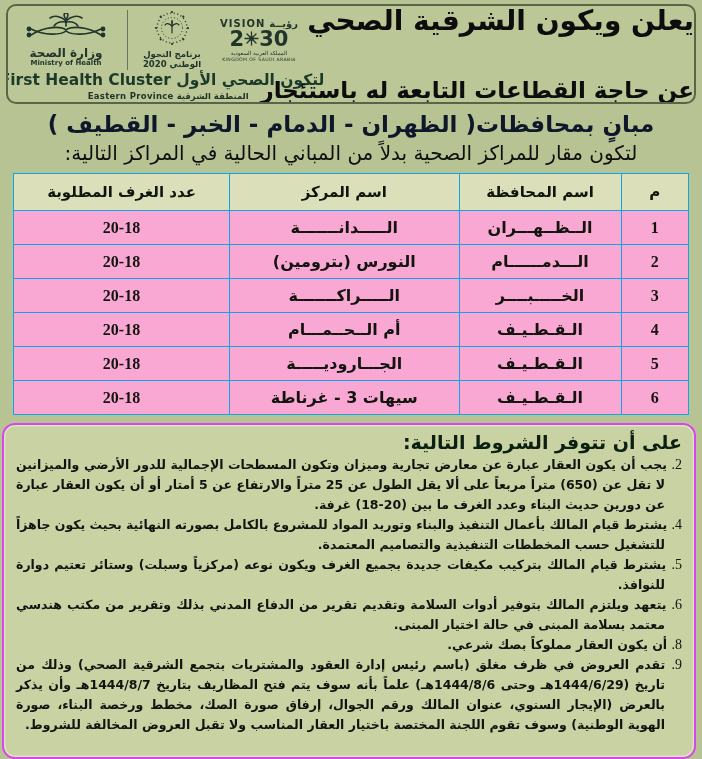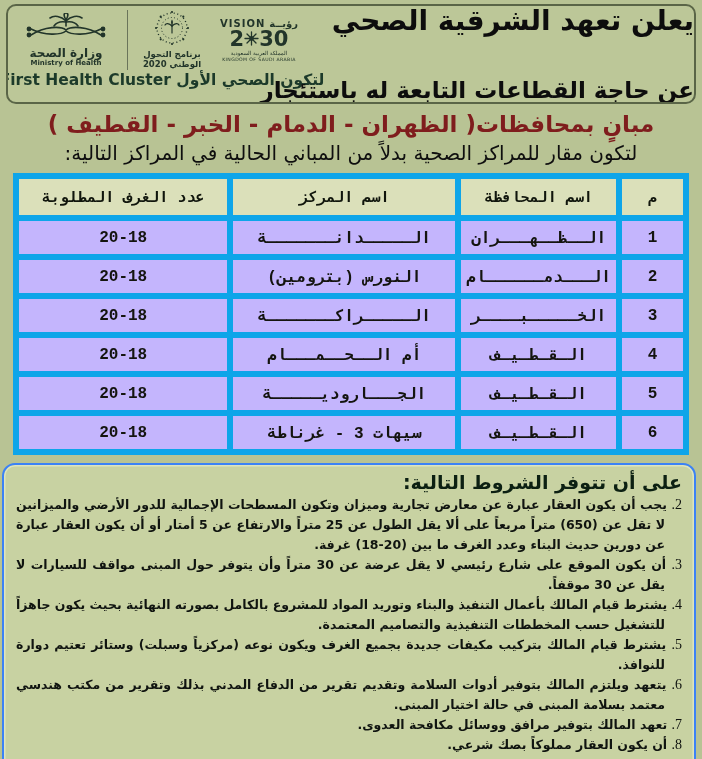--- a/index.html
+++ b/index.html
@@ -67,55 +67,54 @@
     direction:rtl;
     display:flex;flex-direction:column;justify-content:center;
     text-align:right;
     padding-left:4px;box-sizing:border-box;
     gap:7px;
   }
   .title-l1{font-size:28px;font-weight:bold;color:#0d0d0d;line-height:1.05;white-space:nowrap;}
   .title-l2{font-size:23px;font-weight:bold;color:#0d0d0d;line-height:1.05;white-space:nowrap;margin-top:36px;}
   
   .subtitle{ text-align:center; margin-top:5px;}
-  .sub1{font-size:23px;font-weight:bold;color:#7f1d1d;line-height:1.35;}
+  .sub1{font-size:23px;font-weight:bold;color:#0f172a;line-height:1.35;}
   .sub2{font-size:20px;font-weight:normal;color:#0f0f0f;line-height:1.35;}
   
   table.centers{
     width:676px;
     margin:6px auto 8px auto;
     border-collapse:collapse;
     background:#f3f3e9;
   }
   table.centers th, table.centers td{
-    border:6px solid #0ea5e9;
+    border:1px solid #0ea5e9;
     text-align:center;
     vertical-align:middle;
-    font-family:Liberation Mono, monospace;
   }
   table.centers th{
     background:#dbe0ba;
     font-size:15px;font-weight:bold;color:#10150c;
     height:34px;
   }
   table.centers td{
-    background:#c4b5fd;
+    background:#f9a8d4;
     height:31px;
     font-size:16px;font-weight:bold;color:#14140f;
   }
   td.col-num{font-family:"Liberation Serif",serif;font-weight:normal;font-size:16px;}
   td.col-rooms{font-family:"Liberation Serif",serif;font-weight:normal;font-size:16px;direction:ltr;}
   .w-num{width:10%;} .w-gov{width:24%;} .w-center{width:34%;} .w-rooms{width:32%;}
   
   .conditions{
     box-sizing:border-box;
     width:694px;
     margin:0 auto;
     height:336px;
-    border:2px solid #3b82f6;
+    border:2px solid #d946ef;
     border-radius:13px;
     background:#c8d2a2;
     box-shadow:inset 0 0 0 1.5px #dde4bf;
     padding:5px 12px 6px 12px;
   }
   .cond-title{
     font-size:19px;font-weight:bold;color:#0c2012;
     line-height:1.3;
   }
   .cond-item{
@@ -209,24 +208,28 @@
           </span>
           <span class="vision-kingdom-ar">المملكة العربية السعودية</span>
           <span class="vision-kingdom-en">KINGDOM OF SAUDI ARABIA</span>
         </div>
       </div>
 
       <div class="cluster-line">
         <span>لتكون الصحي الأول</span>
         <span>First Health Cluster</span>
       </div>
+      <div class="province-line">
+        <span>المنطقة الشرقية</span>
+        <span>Eastern Province</span>
+      </div>
     </div>
 
     <div class="title-col">
-      <div class="title-l1">يعلن تعهد الشرقية الصحي</div>
+      <div class="title-l1">يعلن ويكون الشرقية الصحي</div>
       <div class="title-l2">عن حاجة القطاعات التابعة له باستئجار</div>
     </div>
   </div>
 
   <div class="subtitle">
     <div class="sub1">مبانٍ بمحافظات( الظهران - الدمام - الخبر - القطيف )</div>
     <div class="sub2">لتكون مقار للمراكز الصحية بدلاً من المباني الحالية في المراكز التالية:</div>
   </div>
 
   <table class="centers">
@@ -275,23 +278,21 @@
           <td>سيهات 3 - غرناطة</td>
           <td class="col-rooms">20-18</td>
         </tr>
       </tbody>
   </table>
 
   <div class="conditions">
     <div class="cond-title">على أن تتوفر الشروط التالية:</div>
     <div id="cond-list">
         <div class="cond-item"><span class="cond-num">2.</span><span> يجب أن يكون العقار عبارة عن معارض تجارية وميزان وتكون المسطحات الإجمالية للدور الأرضي والميزانين لا تقل عن (650) متراً مربعاً على ألا يقل الطول عن 25 متراً والارتفاع عن 5 أمتار أو أن يكون العقار عبارة عن دورين حديث البناء وعدد الغرف ما بين (20-18) غرفة.</span></div>
-        <div class="cond-item"><span class="cond-num">3.</span><span> أن يكون الموقع على شارع رئيسي لا يقل عرضة عن 30 متراً وأن يتوفر حول المبنى مواقف للسيارات لا يقل عن 30 موقفاً.</span></div>
         <div class="cond-item"><span class="cond-num">4.</span><span> يشترط قيام المالك بأعمال التنفيذ والبناء وتوريد المواد للمشروع بالكامل بصورته النهائية بحيث يكون جاهزاً للتشغيل حسب المخططات التنفيذية والتصاميم المعتمدة.</span></div>
         <div class="cond-item"><span class="cond-num">5.</span><span> يشترط قيام المالك بتركيب مكيفات جديدة بجميع الغرف ويكون نوعه (مركزياً وسبلت) وستائر تعتيم دوارة للنوافذ.</span></div>
         <div class="cond-item"><span class="cond-num">6.</span><span> يتعهد ويلتزم المالك بتوفير أدوات السلامة وتقديم تقرير من الدفاع المدني بذلك وتقرير من مكتب هندسي معتمد بسلامة المبنى في حالة اختيار المبنى.</span></div>
-        <div class="cond-item"><span class="cond-num">7.</span><span> تعهد المالك بتوفير مرافق ووسائل مكافحة العدوى.</span></div>
         <div class="cond-item"><span class="cond-num">8.</span><span> أن يكون العقار مملوكاً بصك شرعي.</span></div>
         <div class="cond-item"><span class="cond-num">9.</span><span> تقدم العروض في ظرف مغلق (باسم رئيس إدارة العقود والمشتريات بتجمع الشرقية الصحي) وذلك من تاريخ (1444/6/29هـ وحتى 1444/8/6هـ) علماً بأنه سوف يتم فتح المظاريف بتاريخ 1444/8/7هـ وأن يذكر بالعرض (الإيجار السنوي، عنوان المالك ورقم الجوال، إرفاق صورة الصك، مخطط ورخصة البناء، صورة الهوية الوطنية) وسوف تقوم اللجنة المختصة باختيار العقار المناسب ولا تقبل العروض المخالفة للشروط.</span></div>
       </div>
   </div>
 
 </div>
 
 </body></html>

